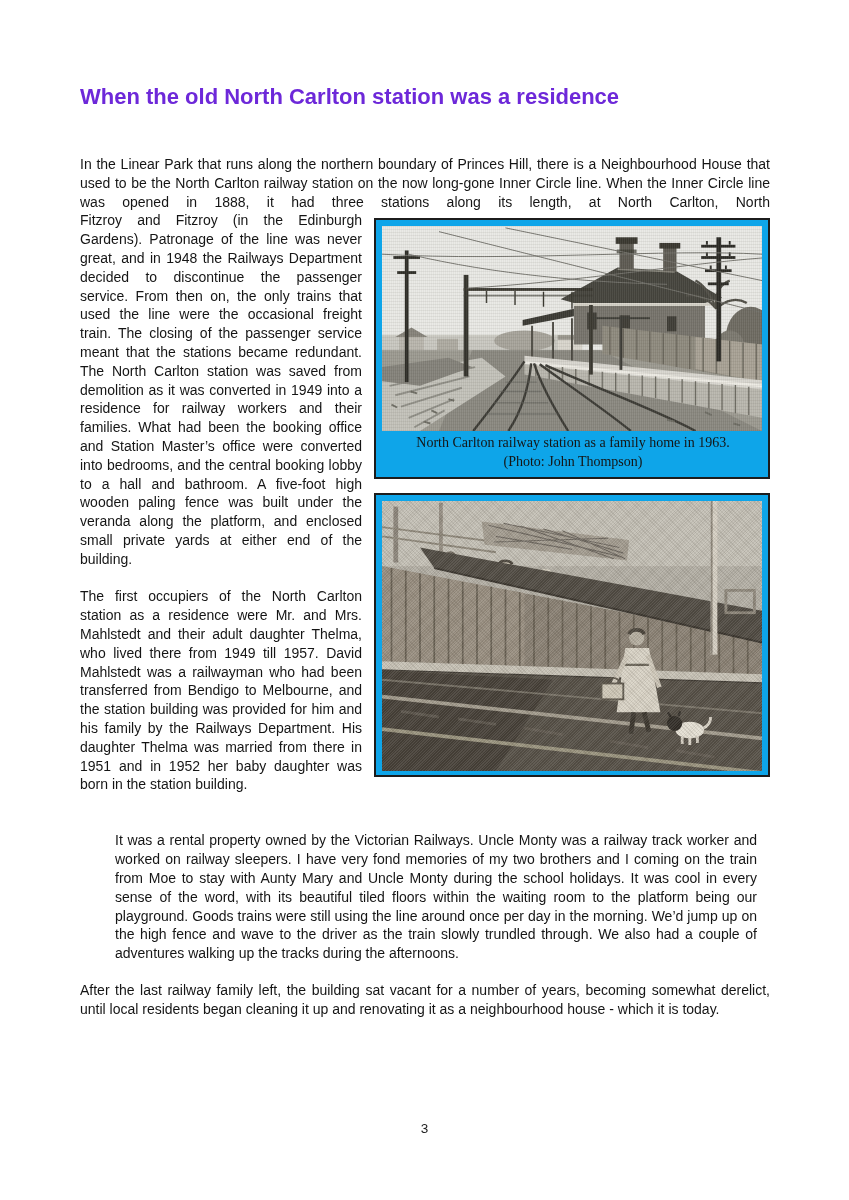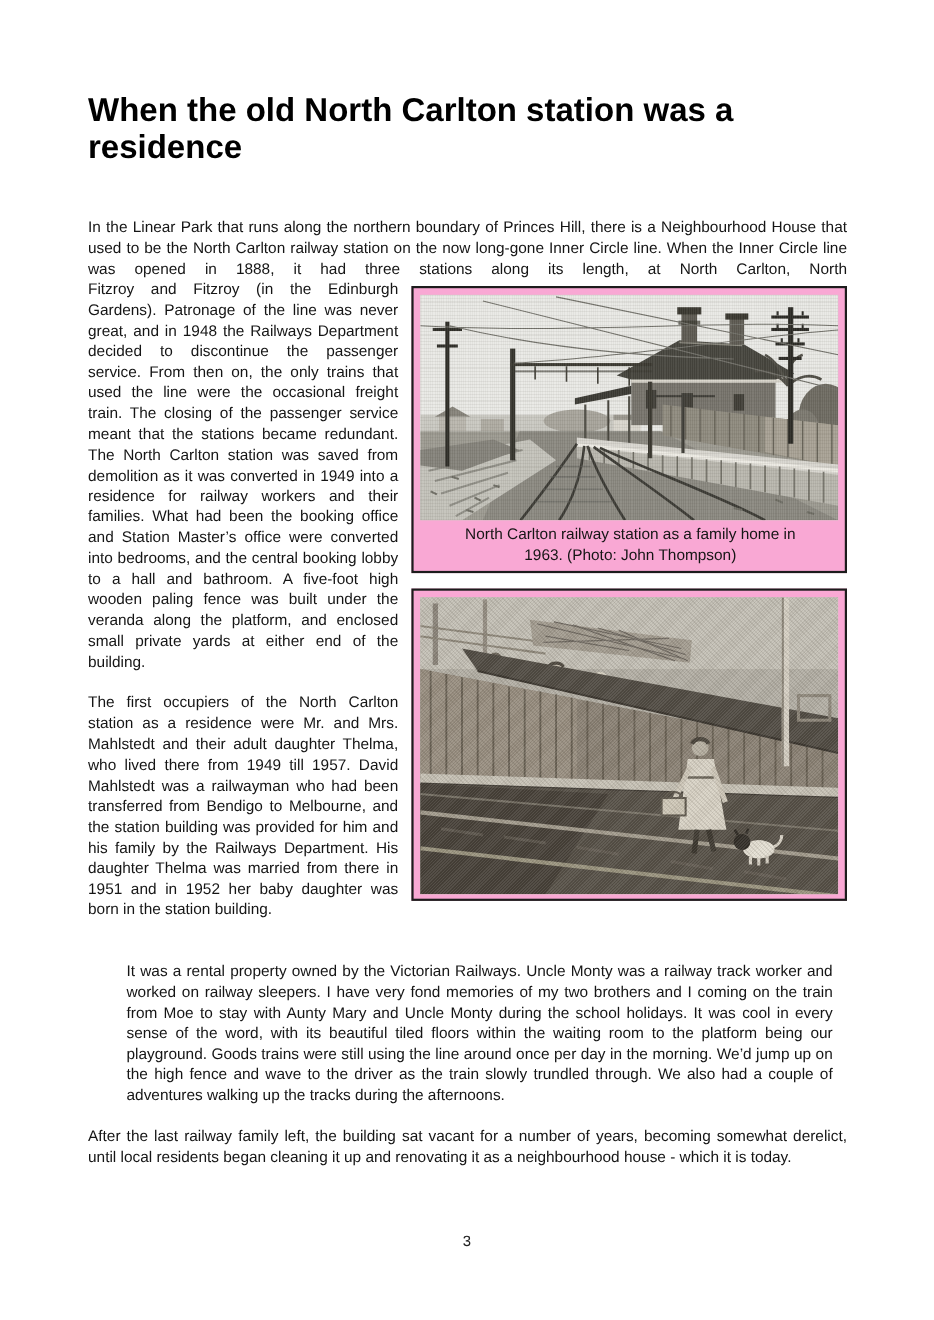--- a/index.html
+++ b/index.html
@@ -8,31 +8,32 @@
     position: relative;
     width: 849px; height: 1200px;
     margin: 0 auto;
     background: #ffffff;
     font-family: "Liberation Sans", sans-serif;
     font-size: 14px;
     color: #151515;
     overflow: hidden;
   }
   .content { position: absolute; left: 80px; top: 84px; width: 690px; }
-  h1.title { font-size: 30px; font-weight: bold; letter-spacing: 0; margin-bottom: 32px; color:#000000; }
+  h1.title { font-size: 22px; font-weight: bold; letter-spacing: 0; margin-bottom: 32px; color:#6d28d9; }
   p.body { text-align: justify; line-height: 18.8px; }
   p.intro { text-align: justify; text-align-last: justify; line-height: 18.8px; margin-top: 45px; }
   .flow { overflow: hidden; }
   .flow p.body { margin-bottom: 18.8px; }
   .fig-col { float: right; width: 396px; margin-left: 12px; margin-top: 7px; }
   figure.framed {
     border: 2px solid #1c1c1c;
-    background: #f9a8d4;
+    background: #0ea5e9;
     padding: 6px 4px 4px 6px;
     width: 396px;
+    font-family: Liberation Serif, serif;
   }
   figure.framed.first { margin-bottom: 14px; }
   .photo { position: relative; width: 380px; overflow: hidden; background:#cfcdc6; }
   .photo.ph1 { height: 205px; }
   .photo.ph2 { height: 270px; }
   .photo svg { display:block; width:100%; height:100%; }
   .grain {
     position:absolute; inset:0; pointer-events:none;
     background-image:
       repeating-linear-gradient(0deg, rgba(70,64,52,0.07) 0 1px, rgba(255,255,255,0) 1px 3px),

